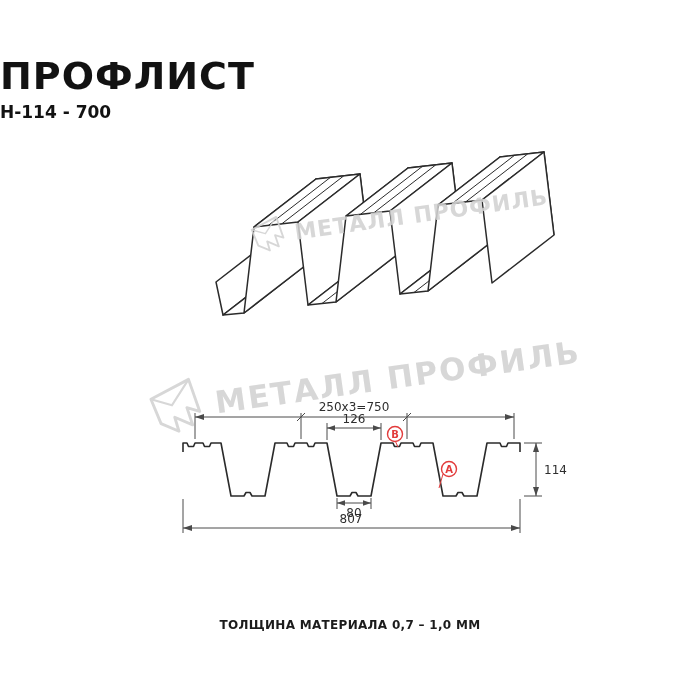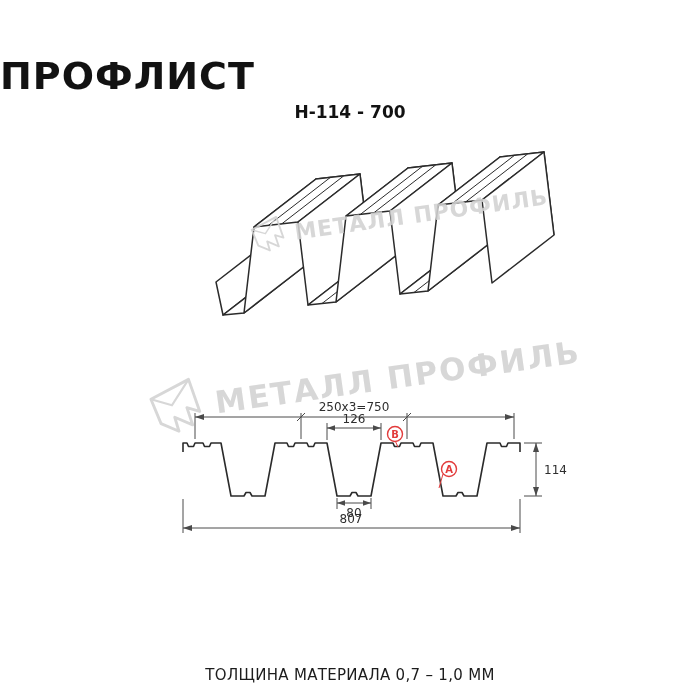--- a/index.html
+++ b/index.html
@@ -6,26 +6,26 @@
   body{
     width:700px;height:700px;position:relative;overflow:hidden;background:#ffffff;
     font-family:"DejaVu Sans","Liberation Sans",sans-serif;color:#111;
   }
   .abs{position:absolute;}
   .title{
     left:0;right:0;top:54px;text-align:left;
     font-size:38px;font-weight:800;letter-spacing:1px;color:#121212;
   }
   .subtitle{
-    left:0;right:0;top:102px;text-align:center;
+    left:0;right:0;top:102px;text-align:left;
     font-size:17px;font-weight:700;color:#121212;
   }
   .footer{
     left:0;right:0;top:618px;text-align:center;
-    font-size:15px;font-weight:400;color:#1c1c1c;letter-spacing:0.3px;margin-top:48px;
+    font-size:12px;font-weight:700;color:#1c1c1c;letter-spacing:0.3px;
   }
   .drawing{left:0;top:0;width:700px;height:700px;}
   .layer1{z-index:1;} .layer3{z-index:3;}
   .watermark{
     display:flex;align-items:center;white-space:nowrap;
     color:#d2d2d2;font-weight:700;opacity:0.88;z-index:2;
   }
   .wm-small{left:250px;top:218px;transform:rotate(-8deg);transform-origin:left center;
     font-size:22px;letter-spacing:1px;gap:9px;}
   .wm-big{left:148px;top:382px;transform:rotate(-8deg);transform-origin:left center;

